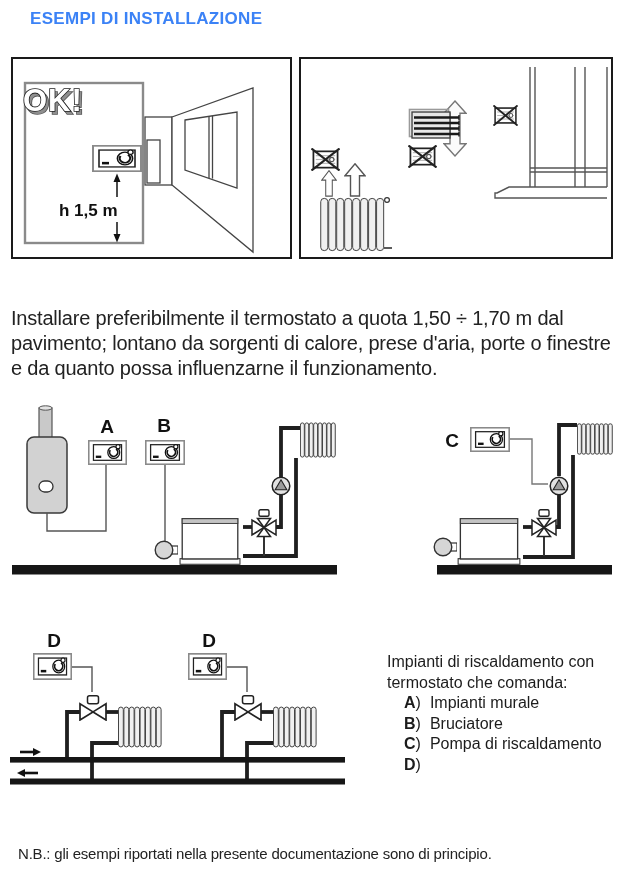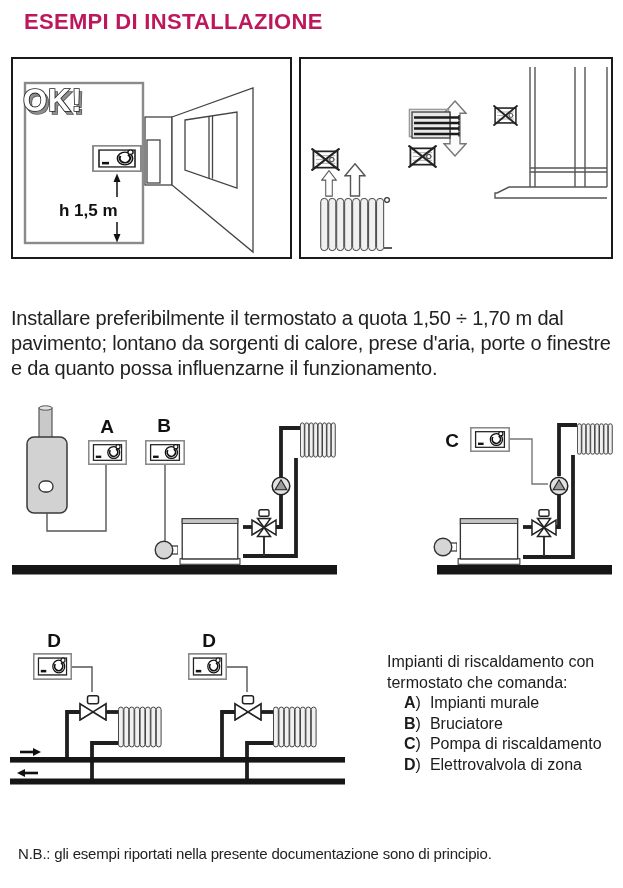--- a/index.html
+++ b/index.html
@@ -1,22 +1,22 @@
 <!DOCTYPE html>
 <html><head>
 <meta charset="utf-8">
 <style>
   html,body{margin:0;padding:0;background:#ffffff;}
   .page{
     position:relative;width:623px;height:888px;background:#ffffff;
     font-family:"Liberation Sans", sans-serif;color:#1a1a1a;overflow:hidden;
   }
   .title{
-    position:absolute;left:24px;top:9px;font-size:22px;font-weight:bold;
-    letter-spacing:.3px;color:#be185d;
+    position:absolute;left:30px;top:9px;font-size:17px;font-weight:bold;
+    letter-spacing:.3px;color:#3b82f6;
   }
   .frame-box{position:absolute;border:2px solid #1a1a1a;background:#fff;box-sizing:border-box;}
   .box-left{left:11px;top:57px;width:281px;height:202px;}
   .box-right{left:299px;top:57px;width:314px;height:202px;}
   .intro{
     position:absolute;left:11px;top:286px;width:608px;
     font-size:20px;line-height:25px;letter-spacing:-0.2px;color:#222;
   }
   .legend{position:absolute;left:387px;top:652px;width:238px;font-size:16px;color:#1c1c1c;}
   .legend-intro{line-height:20.5px;}
@@ -285,20 +285,19 @@
         <span>Bruciatore</span>
       </div>
       <div class="legend-item">
         <span class="k">C</span>
           <span class="p">)</span>
         <span>Pompa di riscaldamento</span>
       </div>
       <div class="legend-item">
         <span class="k">D</span>
           <span class="p">)</span>
-        <span>Elettrovalvola di zona</span>
       </div>
     </div>
   </div>
 
   <div class="note">N.B.: gli esempi riportati nella presente documentazione sono di principio.</div>
 
 </div>
 
 </body></html>

